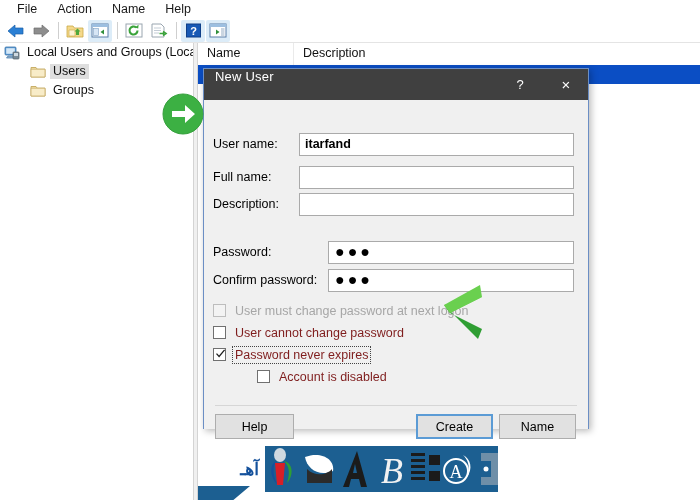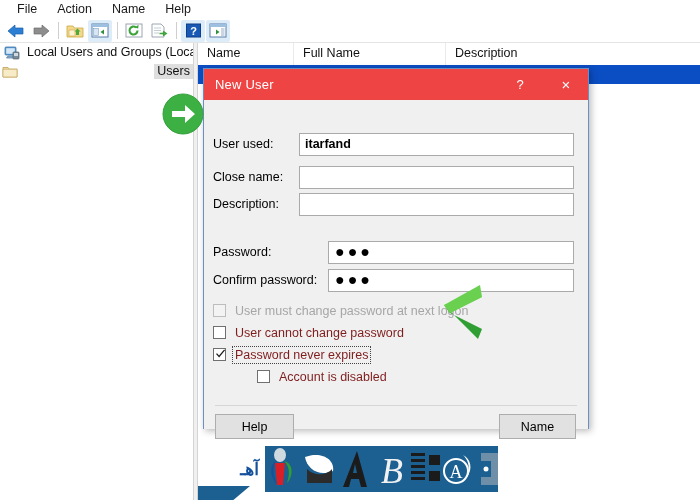--- a/index.html
+++ b/index.html
@@ -107,21 +107,21 @@
   
   .tree-row {
     display: flex;
     align-items: center;
     height: 19px;
     padding-left: 4px;
     white-space: nowrap;
     cursor: default;
   }
   .tree-row.root { padding-left: 4px; }
-  .tree-row.child { padding-left: 2px; justify-content: space-between; }
+  .tree-row.child { padding-left: 30px; }
   .tree-label {
     font-size: 12.5px;
     color: #101010;
     padding: 0 3px;
     line-height: 15px;
   }
   .tree-row.selected .tree-label {
     background: #dedede;
   }
   .tree-ico {
@@ -186,23 +186,23 @@
     position: absolute;
     left: 203px; top: 68px;
     width: 386px; height: 361px;
     background: #f0f0f0;
     border: 1px solid #6b8ec4;
     box-sizing: border-box;
     box-shadow: 2px 2px 7px rgba(0,0,0,0.28);
   }
   #dlg-titlebar {
     height: 31px;
-    background: #ef4444;
-    display: flex;
-    align-items: center;
+    background: #404040;
+    display: flex;
+    align-items: flex-start;
     position: relative;
     cursor: default;
   }
   #dlg-title {
     color: #ffffff;
     font-size: 13px;
     margin-left: 11px;
     letter-spacing: 0.2px;
   }
   .dlg-sysbtn {
@@ -454,28 +454,34 @@
         </svg>
         <span class="tree-label">Local Users and Groups (Local)</span>
       </div>
       <div class="tree-row child selected">
         <svg class="tree-ico" viewBox="0 0 16 16">
           <path d="M1,3.5 L6,3.5 L7.3,5.2 L15,5.2 L15,13 L1,13 Z" fill="#f2dfa8" stroke="#c3a85d" stroke-width="0.9"></path>
           <path d="M1,5.2 L15,5.2 L15,13 L1,13 Z" fill="#f8ecc8" stroke="#c3a85d" stroke-width="0.7"></path>
         </svg>
         <span class="tree-label">Users</span>
       </div>
+      <div class="tree-row child">
+        <svg class="tree-ico" viewBox="0 0 16 16">
+          <path d="M1,3.5 L6,3.5 L7.3,5.2 L15,5.2 L15,13 L1,13 Z" fill="#f2dfa8" stroke="#c3a85d" stroke-width="0.9"></path>
+          <path d="M1,5.2 L15,5.2 L15,13 L1,13 Z" fill="#f8ecc8" stroke="#c3a85d" stroke-width="0.7"></path>
+        </svg>
+        <span class="tree-label">Groups</span>
+      </div>
     </div>
 
     <div id="splitter"></div>
 
     <div id="list-pane">
       <div id="list-header">
         <div class="col-head col-name">Name</div>
-        <div class="col-head col-full">Full Name</div>
         <div class="col-head col-desc">Description</div>
       </div>
       <div id="list-rows">
         <div class="list-row sel">
           <span class="rc c1"></span><span class="rc c2"></span><span class="rc c3">nistering t...</span>
         </div>
         <div class="list-row">
           <span class="rc c1"></span><span class="rc c2"></span><span class="rc c3">by the syst...</span>
         </div>
         <div class="list-row">
@@ -494,25 +500,25 @@
   <div id="dialog">
     <div id="dlg-titlebar">
       <span id="dlg-title">New User</span>
       <div class="dlg-sysbtn" id="dlg-help-btn">?</div>
       <div class="dlg-sysbtn" id="dlg-close-btn">×</div>
     </div>
 
     <div id="dlg-body">
 
       <div class="field-row" style="top:32px;">
-        <span class="field-label">User used:</span>
+        <span class="field-label">User name:</span>
         <input class="field-input fi-top" type="text" value="itarfand" style="">
       </div>
       <div class="field-row" style="top:65px;">
-        <span class="field-label">Close name:</span>
+        <span class="field-label">Full name:</span>
         <input class="field-input fi-top" type="text" value="" style="">
       </div>
       <div class="field-row" style="top:92px;">
         <span class="field-label">Description:</span>
         <input class="field-input fi-top" type="text" value="" style="">
       </div>
 
       <div class="field-row" style="top:140px;">
         <span class="field-label" style="width:124px;">Password:</span>
         <div class="pw-mask">●●●</div>
@@ -539,20 +545,21 @@
         <span class="cb-label focus">Password never expires</span>
       </div>
       <div class="cb-row" style="top:268px;margin-left:44px;">
         <span class="cbox"></span>
         <span class="cb-label">Account is disabled</span>
       </div>
 
       <div class="dlg-sep" style="top:305px;"></div>
 
       <div class="dlg-btn" style="left:11px; top:314px; width:79px;">Help</div>
+      <div class="dlg-btn default" style="left:212px; top:314px; width:77px;">Create</div>
       <div class="dlg-btn" style="left:295px; top:314px; width:77px;">Name</div>
     </div>
   </div>
 
   <svg id="arrow-right-annot" viewBox="0 0 42 42">
     <circle cx="21" cy="21" r="20" fill="#3cb043"></circle>
     <circle cx="21" cy="21" r="20" fill="none" stroke="#35a03c" stroke-width="1"></circle>
     <path d="M10,18 L23,18 L23,12 L33,21 L23,30 L23,24 L10,24 Z" fill="#ffffff"></path>
   </svg>
 

